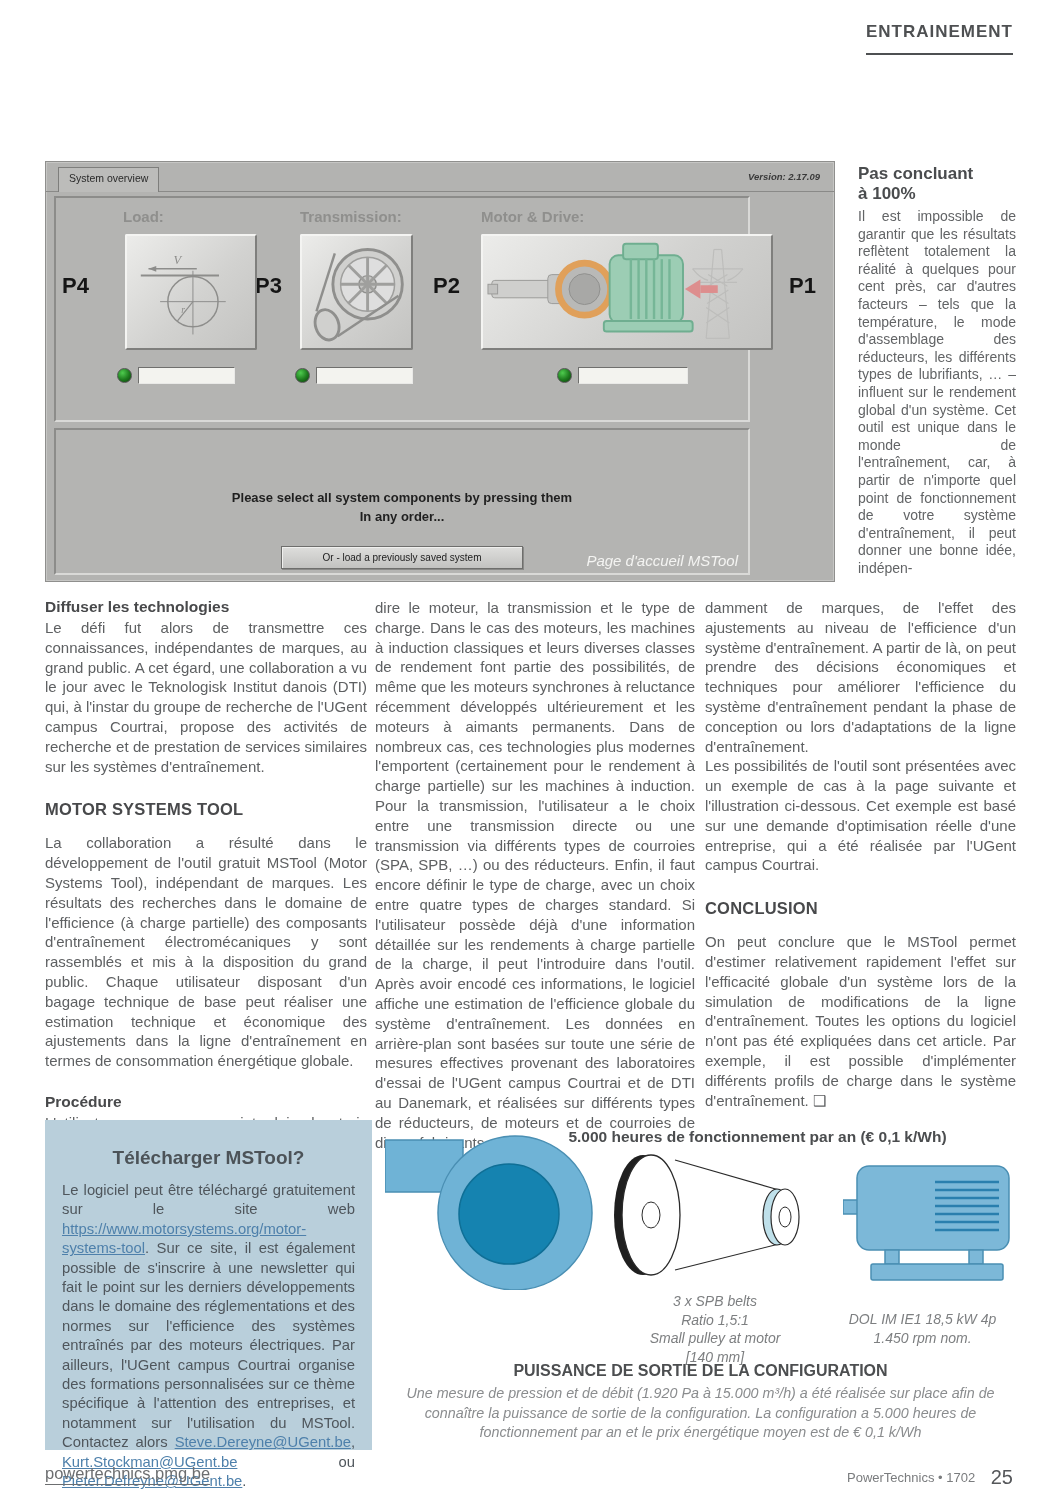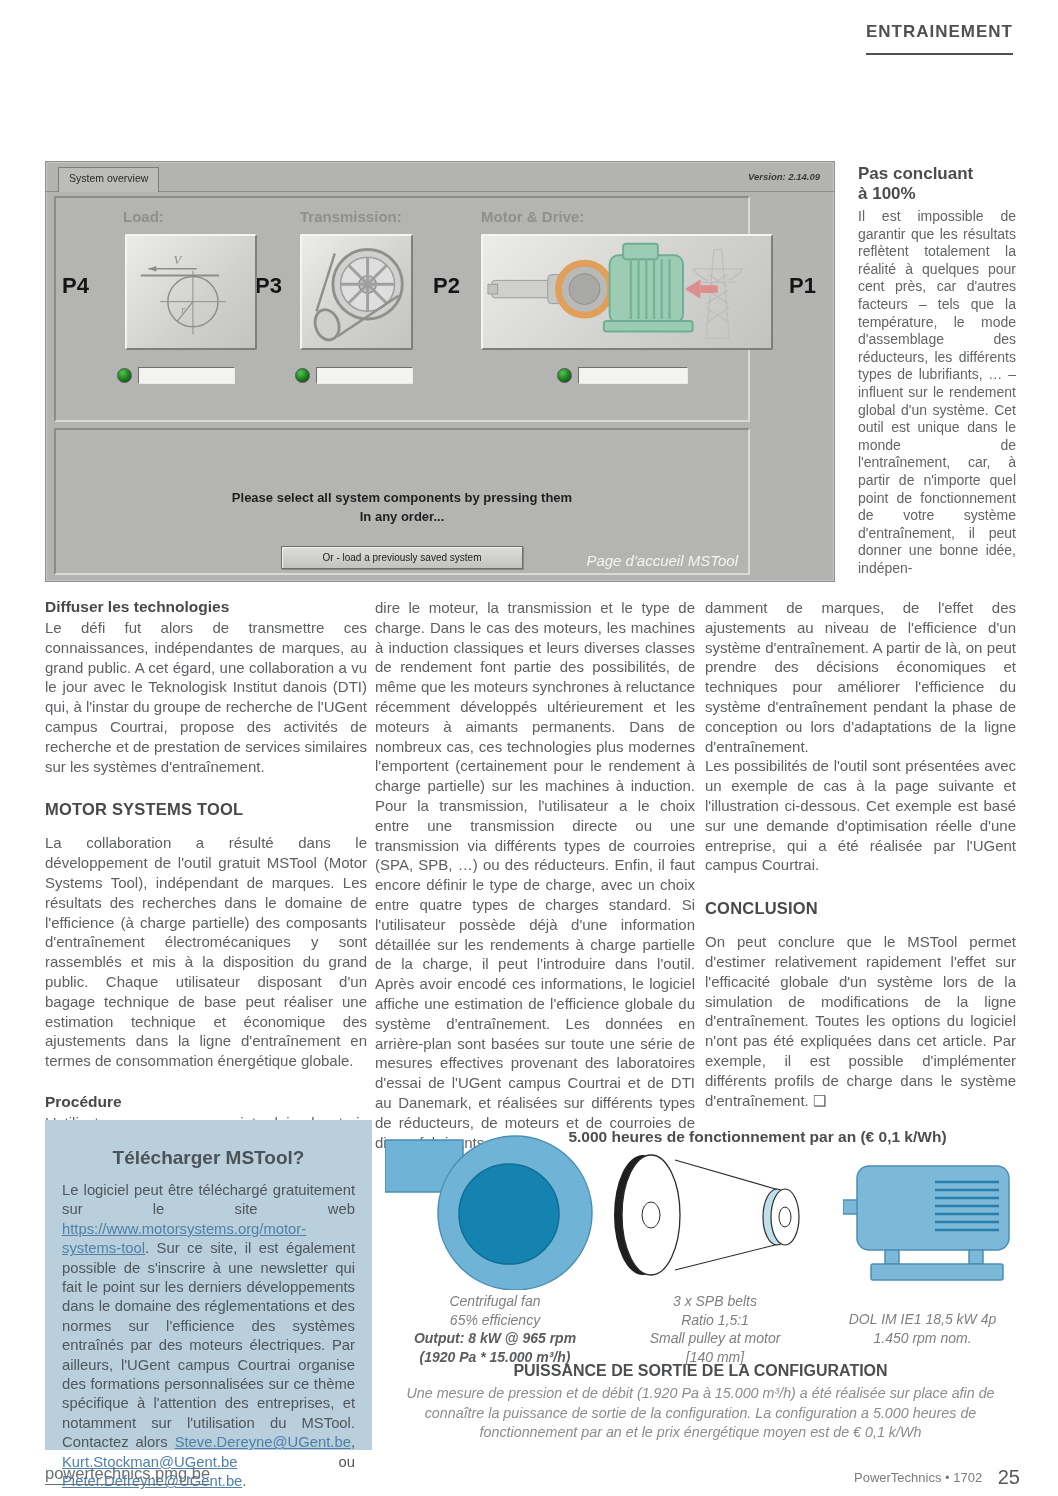--- a/index.html
+++ b/index.html
@@ -83,34 +83,34 @@
   .cap-belt  { left:225px; top:170px; width:210px; }
   .cap-motor { left:440px; top:188px; width:195px; }
   .fig-out-title { position:absolute; left:0; right:0; top:240px; text-align:center;
     font-size:16px; font-weight:bold; color:#4c4e50; }
   .fig-out-text { position:absolute; left:15px; right:15px; top:262px; text-align:center;
     font-style:italic; font-size:14.3px; line-height:19.5px; color:#8a8c8e; }
 
   
   .footer-site { position:absolute; left:45px; top:1464px; font-size:16.5px; color:#6c6e70;
     border-bottom:1px solid #6c6e70; padding-bottom:1px; text-decoration:none; }
-  .footer-right { position:absolute; right:38px; top:1466px; color:#7a7c7e; font-size:13px; }
+  .footer-right { position:absolute; right:45px; top:1466px; color:#7a7c7e; font-size:13px; }
   .footer-right .pageno { font-size:20px; color:#55575a; margin-left:12px; vertical-align:-2px; }
 </style>
 </head>
 <body>
 
 <div class="page">
 
   <div class="section-label">ENTRAINEMENT</div>
 
   <div class="shot">
     <div class="shot-tabbar">
       <div class="shot-tab">System overview</div>
-      <div class="shot-version">Version: 2.14.09</div>
+      <div class="shot-version">Version: 2.17.09</div>
     </div>
 
     <div class="shot-panel top">
       <div class="grp-label" style="left:67px; top:10px;">Load:</div>
       <div class="grp-label" style="left:244px; top:10px;">Transmission:</div>
       <div class="grp-label" style="left:425px; top:10px;">Motor &amp; Drive:</div>
 
       <div class="p-label" style="left:6px;  top:75px;">P4</div>
       <div class="p-label" style="left:199px; top:75px;">P3</div>
       <div class="p-label" style="left:377px; top:75px;">P2</div>
@@ -270,26 +270,20 @@
           <line x1="92" y1="46" x2="156" y2="46"></line>
         <line x1="92" y1="54" x2="156" y2="54"></line>
           <line x1="92" y1="62" x2="156" y2="62"></line>
         <line x1="92" y1="70" x2="156" y2="70"></line>
       </g>
       <rect x="42" y="90" width="14" height="14" fill="#7cb8d8" stroke="#4a8fb3" stroke-width="1.5"></rect>
       <rect x="126" y="90" width="14" height="14" fill="#7cb8d8" stroke="#4a8fb3" stroke-width="1.5"></rect>
       <rect x="28" y="104" width="132" height="16" rx="2" fill="#7cb8d8" stroke="#4a8fb3" stroke-width="1.5"></rect>
     </svg>
 
-    <div class="cap cap-fan">
-      <div>Centrifugal fan</div>
-      <div>65% efficiency</div>
-      <div class="b">Output: 8 kW @ 965 rpm</div>
-      <div class="b">(1920 Pa * 15.000 m³/h)</div>
-    </div>
     <div class="cap cap-belt">
       <div>3 x SPB belts</div>
       <div>Ratio 1,5:1</div>
       <div>Small pulley at motor</div>
       <div>[140 mm]</div>
     </div>
     <div class="cap cap-motor">
       <div>DOL IM IE1 18,5 kW 4p</div>
       <div>1.450 rpm nom.</div>
     </div>

